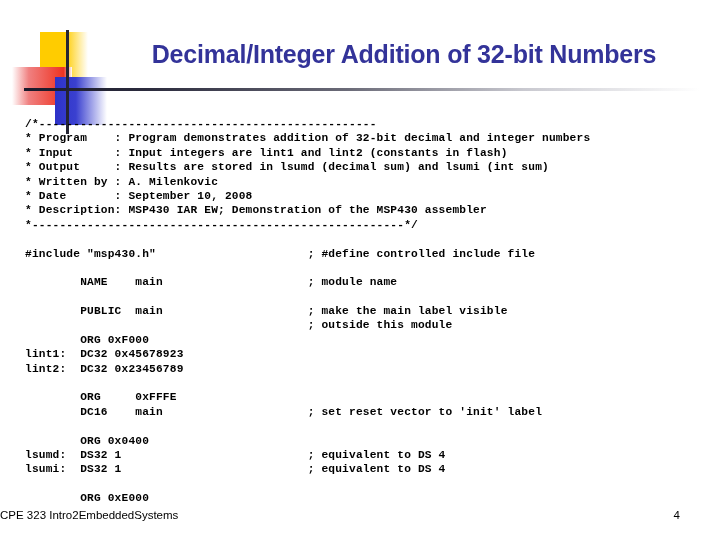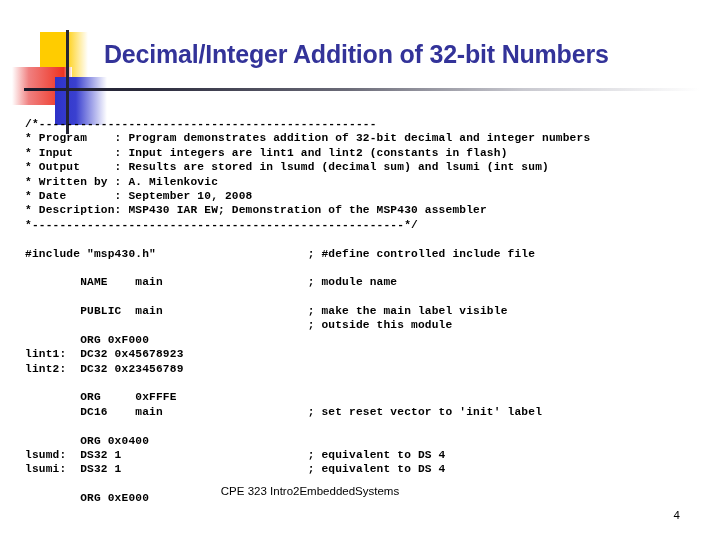--- a/index.html
+++ b/index.html
@@ -79,20 +79,21 @@
     position: absolute;
     left: 104px;
     top: 40px;
     width: 600px;
     font-size: 25px;
     font-weight: bold;
     color: #333399;
     letter-spacing: -0.2px;
     white-space: nowrap;
     font-family: "Liberation Sans", sans-serif;
+    text-align: center;
   }
 
   
   .code-area {
     position: absolute;
     left: 25px;
     top: 117px;
     width: 680px;
     font-family: "Liberation Mono", "DejaVu Sans Mono", monospace;
     font-size: 11.2px;
@@ -107,23 +108,22 @@
     white-space: pre;
   }
   .code-line.blank {
     height: 14.4px;
   }
 
   
   .footer-text {
     position: absolute;
     left: 0;
-    top: 485px;
+    top: 509px;
     width: 620px;
-    text-align: center;
     font-size: 11.5px;
     color: #000000;
     font-family: "Liberation Sans", sans-serif;
   }
   .footer-page {
     position: absolute;
     right: 40px;
     top: 509px;
     font-size: 11.5px;
     color: #000000;

